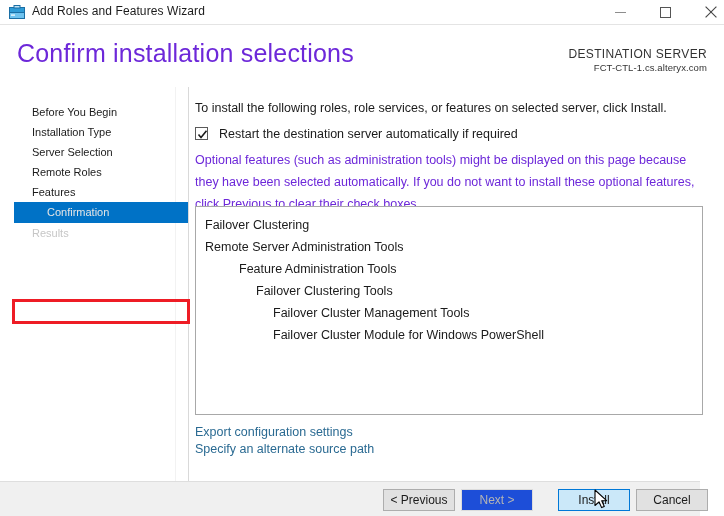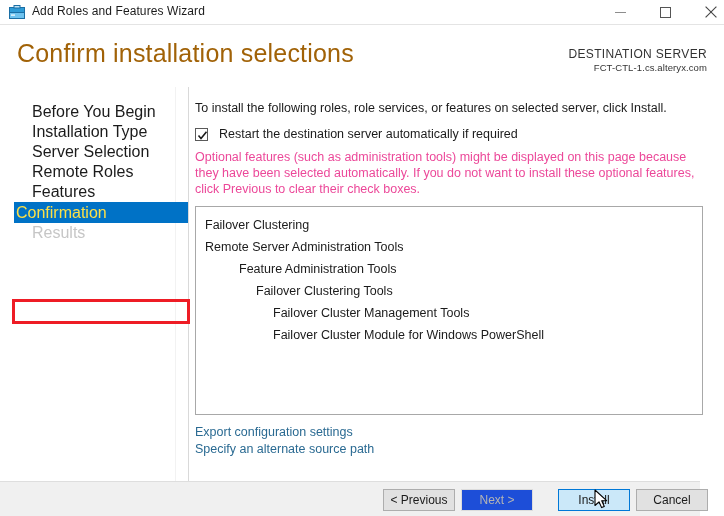--- a/index.html
+++ b/index.html
@@ -67,21 +67,21 @@
     left: 0; top: 26px;
     width: 724px;
     height: 61px;
     background: #ffffff;
   }
   #page-title {
     position: absolute;
     left: 17px; top: 13px;
     font-size: 25px;
     font-weight: normal;
-    color: #a16207;
+    color: #6d28d9;
     letter-spacing: 0.2px;
     white-space: nowrap;
   }
   #dest-block {
     position: absolute;
     right: 17px; top: 22px;
     text-align: right;
     line-height: 13px;
   }
   #dest-label {
@@ -124,30 +124,30 @@
   #nav {
     position: absolute;
     left: 0; top: 15px;
     width: 188px;
   }
   .nav-item {
     position: relative;
     height: 20px;
     line-height: 20px;
     padding-left: 32px;
-    font-size: 16px;
+    font-size: 11px;
     color: #1b1b1b;
     white-space: nowrap;
     box-sizing: border-box;
   }
   .nav-item.selected {
     background: #0072c6;
-    color: #fde047;
+    color: #e5e5e5;
     margin-left: 14px;
-    padding-left: 2px;
+    padding-left: 33px;
     width: 174px;
     height: 21px;
     line-height: 21px;
   }
   .nav-item.disabled {
     color: #c6c6c6;
   }
   #nav-annotation {
     position: absolute;
     left: 12px;
@@ -169,21 +169,21 @@
     position: absolute;
     left: 0; top: 14px;
     font-size: 12.5px;
     color: #1b1b1b;
     white-space: nowrap;
   }
   #restart-row {
     position: absolute;
     left: 0; top: 40px;
     display: flex;
-    align-items: center;
+    align-items: flex-start;
   }
   #restart-checkbox {
     width: 13px;
     height: 13px;
     border: 1px solid #5a5a5a;
     background: #ffffff;
     box-sizing: border-box;
     position: relative;
     flex: 0 0 auto;
   }
@@ -195,22 +195,22 @@
     margin-left: 11px;
     font-size: 12.5px;
     color: #1b1b1b;
     white-space: nowrap;
   }
   #optional-text {
     position: absolute;
     left: 0; top: 62px;
     width: 500px;
     font-size: 12.5px;
-    color: #ec4899;
-    line-height: 16px;
+    color: #6d28d9;
+    line-height: 22px;
   }
 
   
   #feature-box {
     position: absolute;
     left: 0; top: 119px;
     width: 508px;
     height: 209px;
     border: 1px solid #a8a8a8;
     background: #ffffff;

